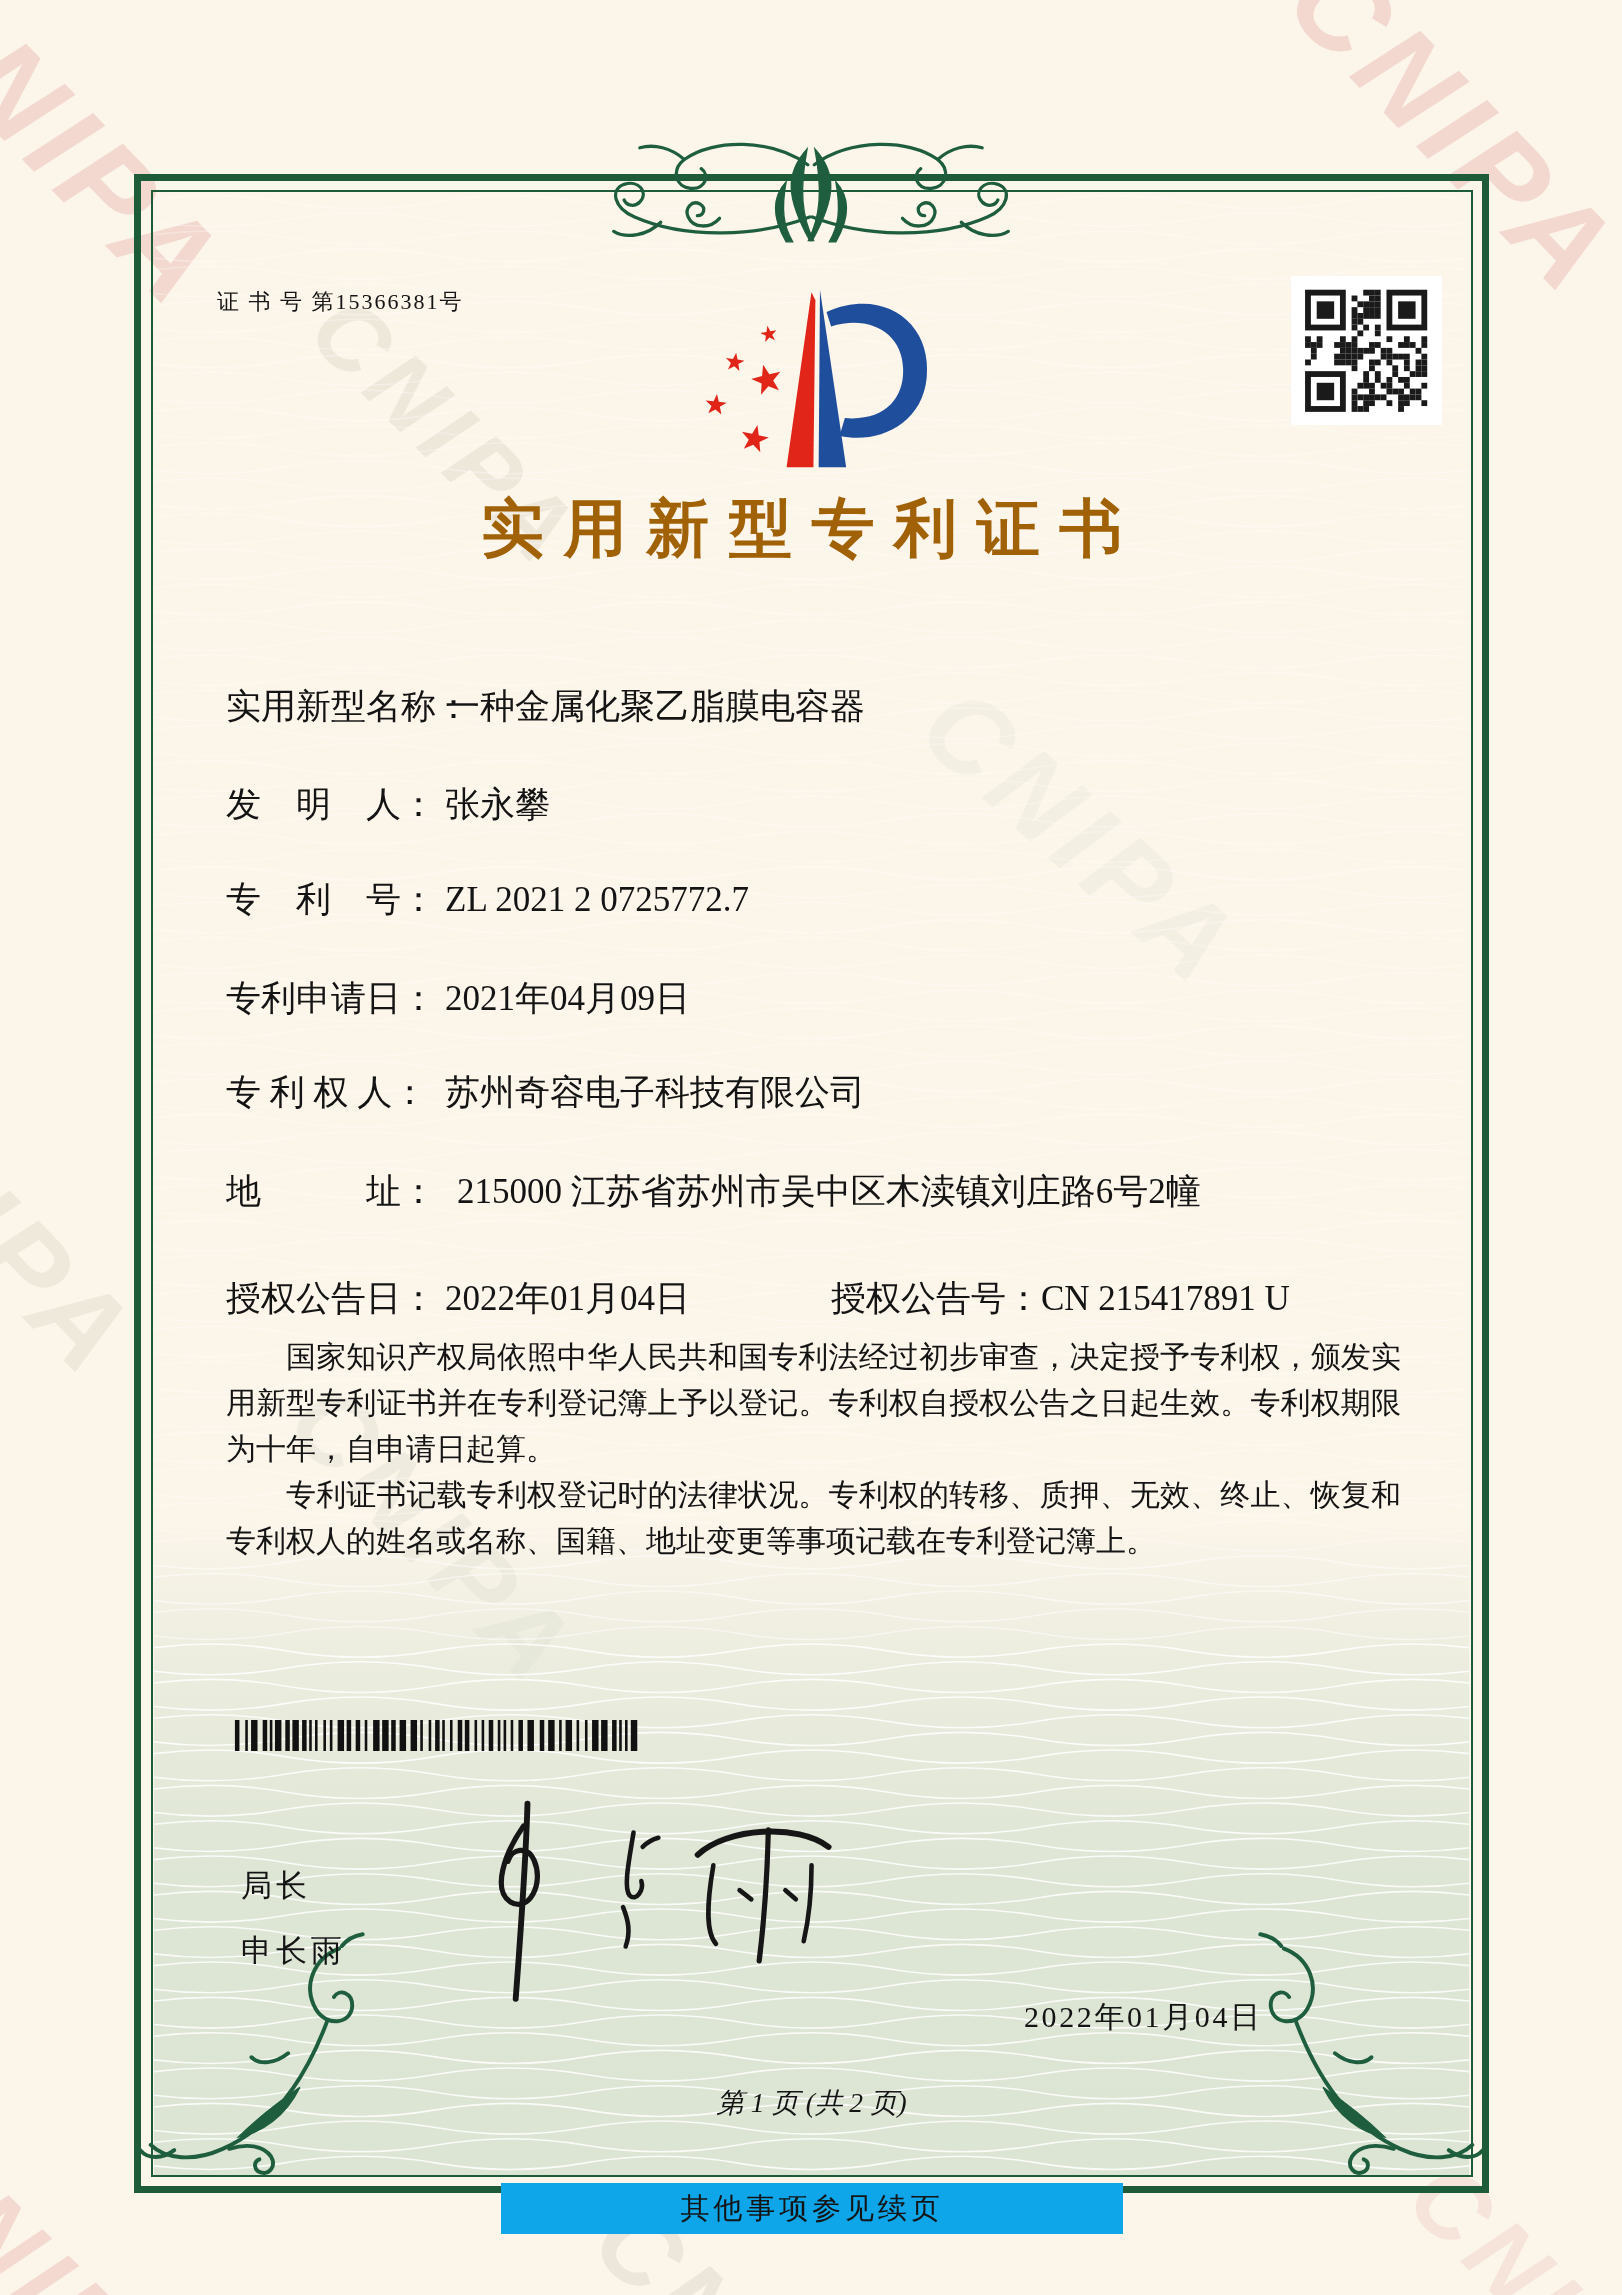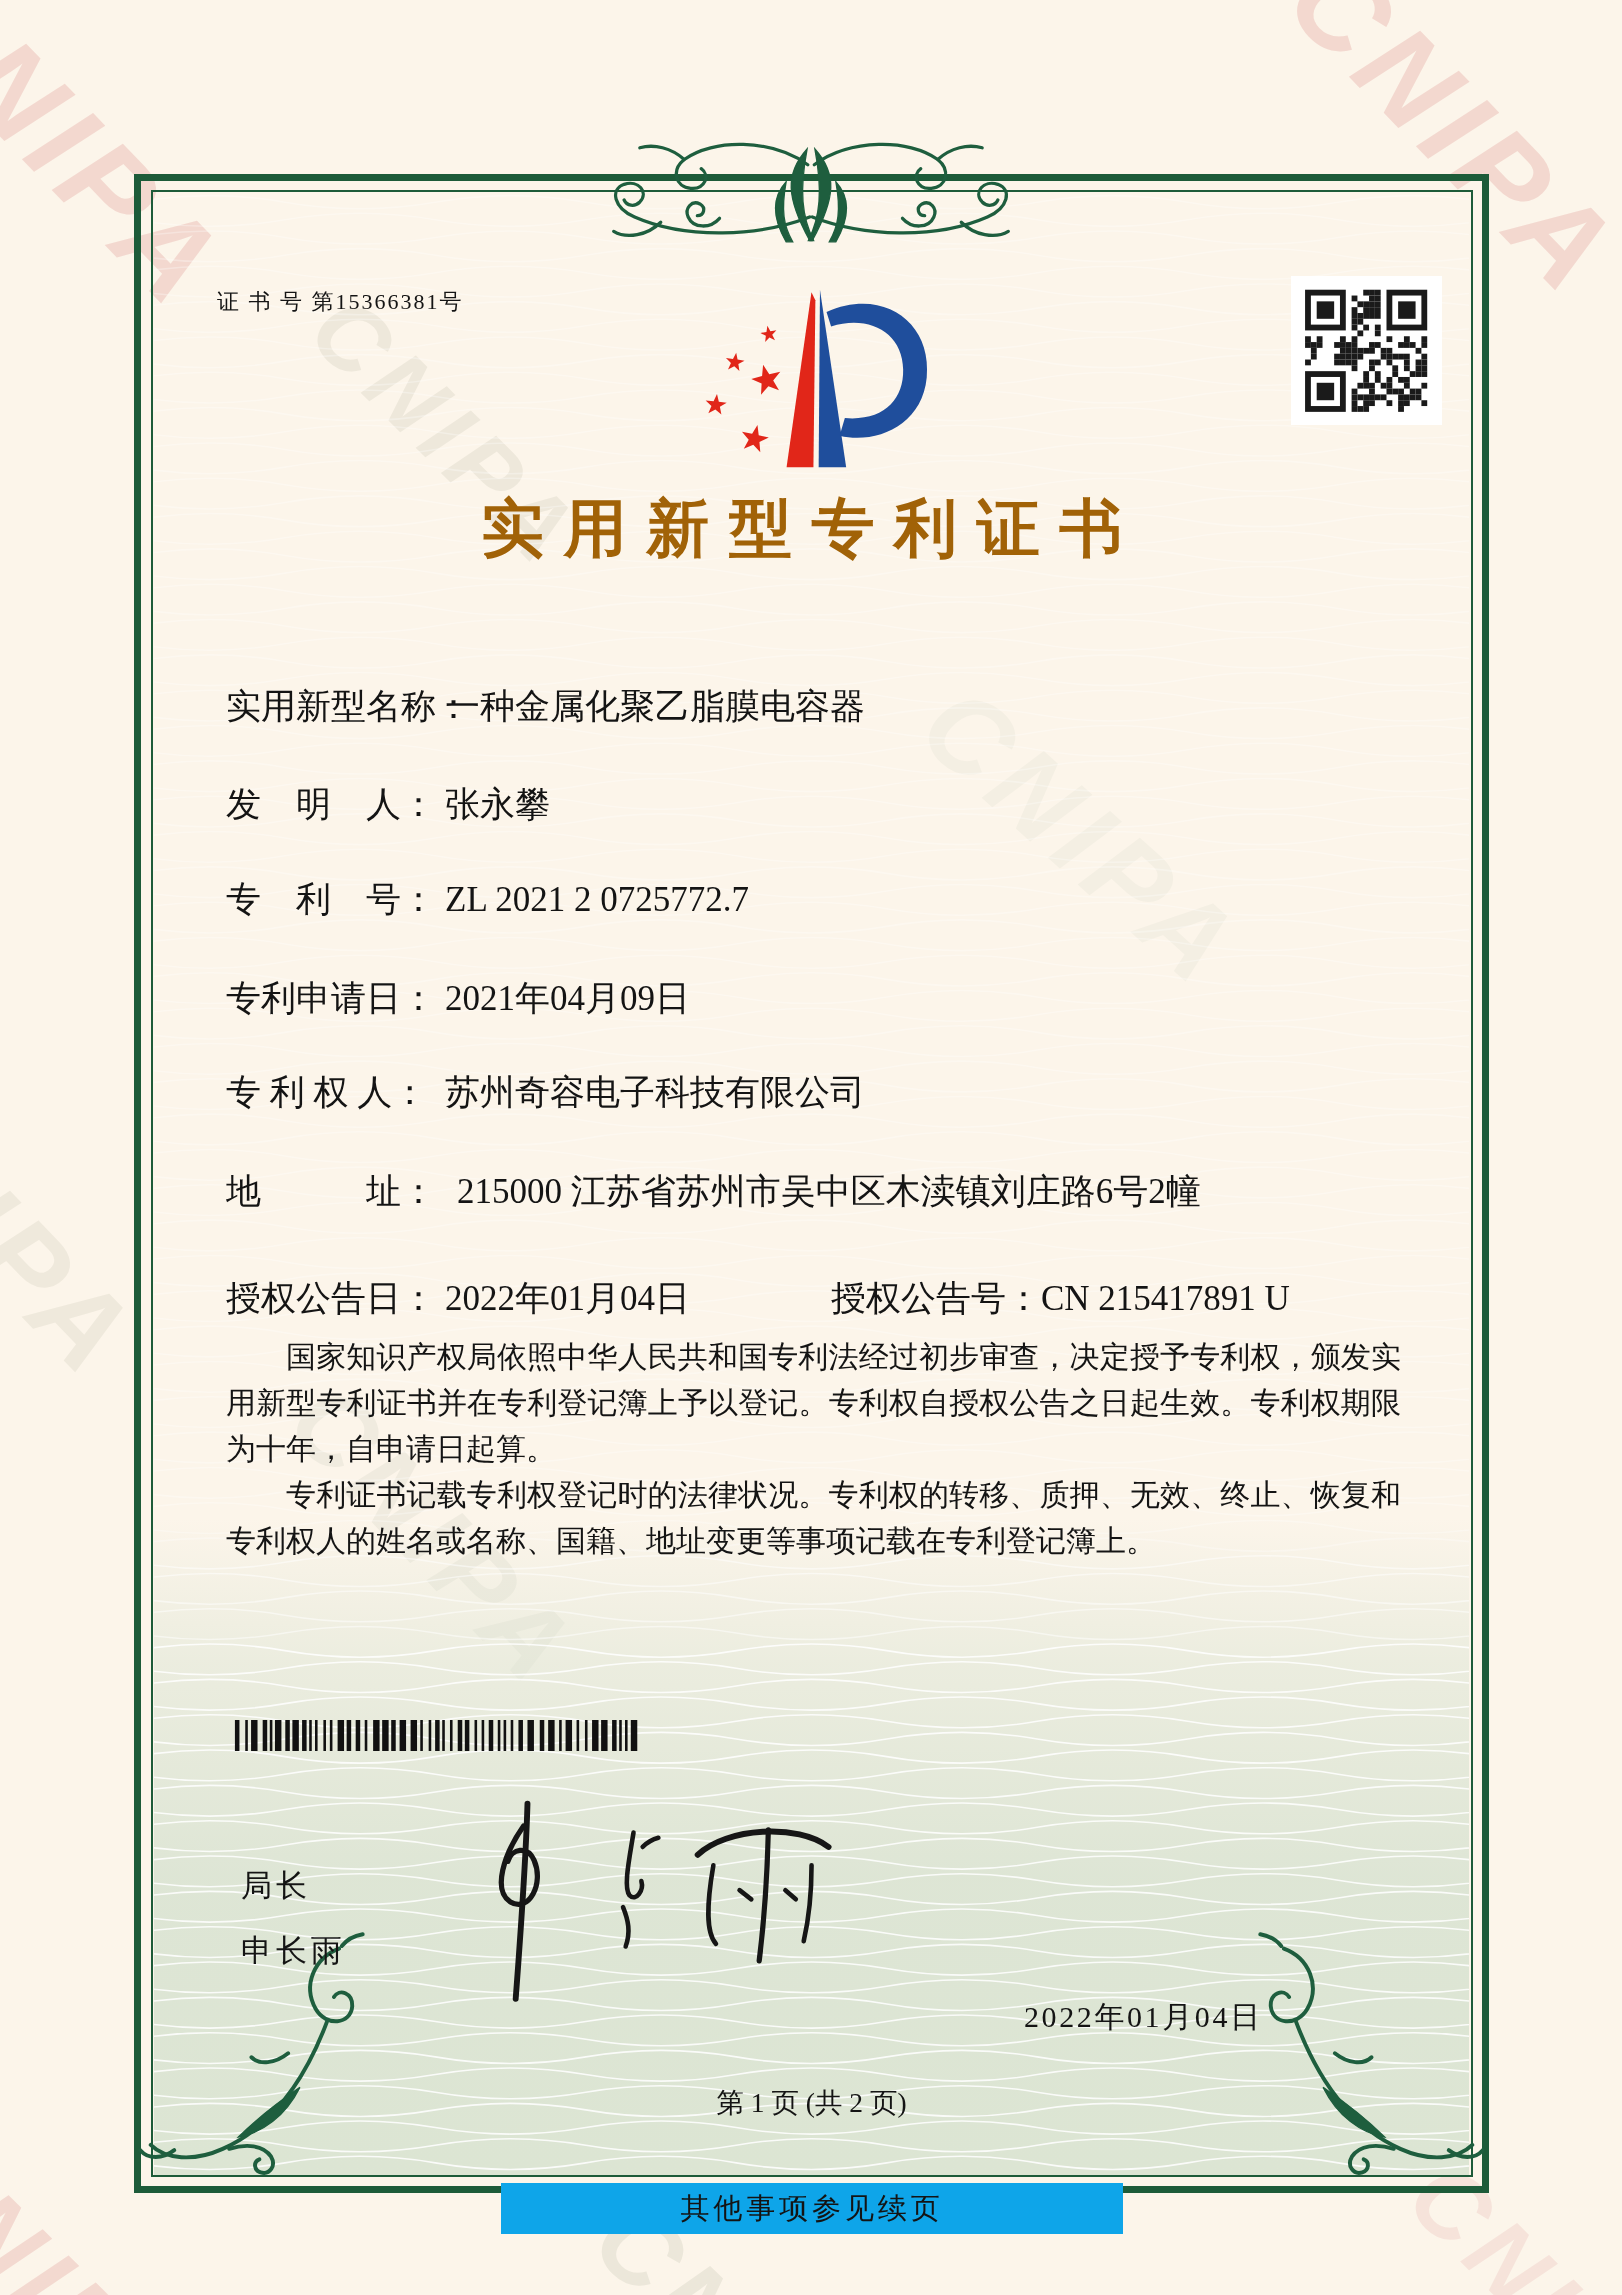--- a/index.html
+++ b/index.html
@@ -32,21 +32,21 @@
   .row{left:226px;width:1197px;font-size:35px;line-height:41px;display:flex;white-space:nowrap;}
   .row .lab{display:inline-block;width:219px;flex:0 0 219px;}
   .row .val{display:inline-block;}
   .grant .v1{display:inline-block;width:386px;flex:0 0 386px;}
 
   .paras{left:226px;top:1334px;width:1175px;font-size:30px;line-height:46px;text-align:justify;}
   .paras p{margin:0;text-indent:2em;}
 
   .who{left:241px;font-size:31px;letter-spacing:3.9px;}
   .date{left:1024px;top:1997px;font-size:30px;letter-spacing:2.6px;}
-  .pageno{left:0;top:2085px;width:1623px;text-align:center;font-size:27.5px;}
+  .pageno{left:0;top:2085px;width:1623px;text-align:center;font-size:27.5px;font-style:italic;}
   .footband{position:absolute;left:501px;top:2183px;width:622px;height:51px;background:#0ea5e9;
             z-index:6;display:flex;align-items:center;justify-content:center;}
   .footband span{font-size:29px;letter-spacing:3.9px;color:#141414;}
 
   .qrbox{position:absolute;left:1291px;top:276px;width:151px;height:149px;background:#ffffff;z-index:6;}
   .barwrap{position:absolute;left:232px;top:1720px;z-index:6;}
   svg{display:block;}
 </style>
 </head>
 <body>

